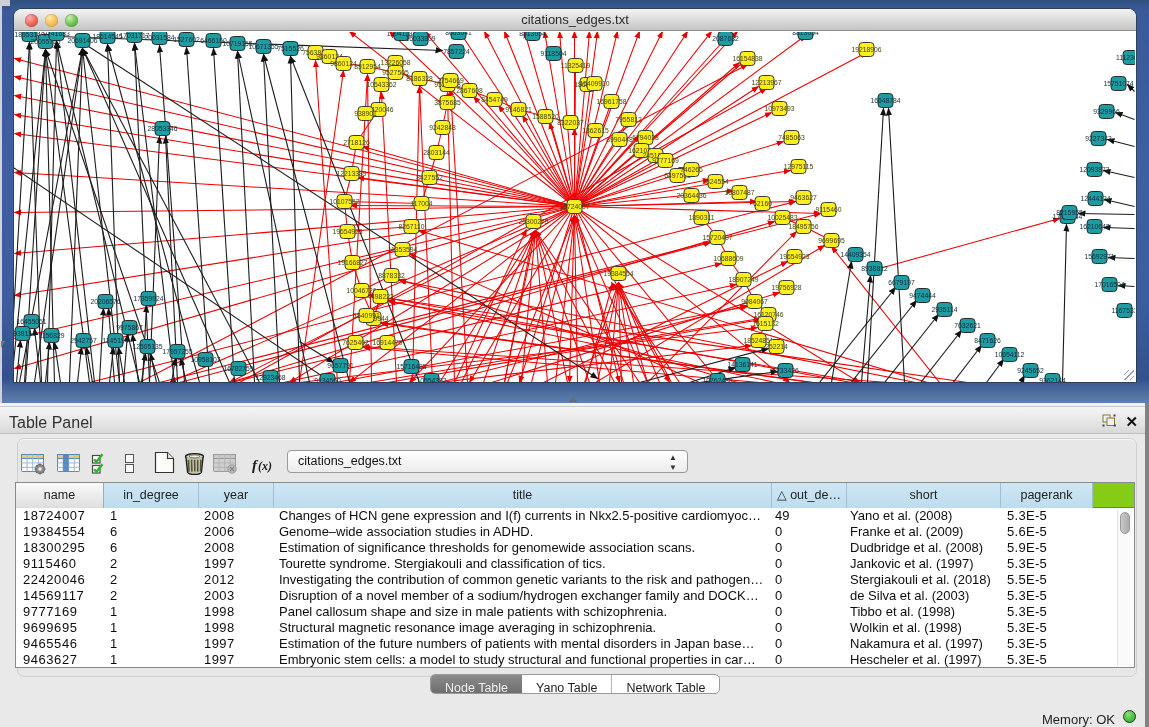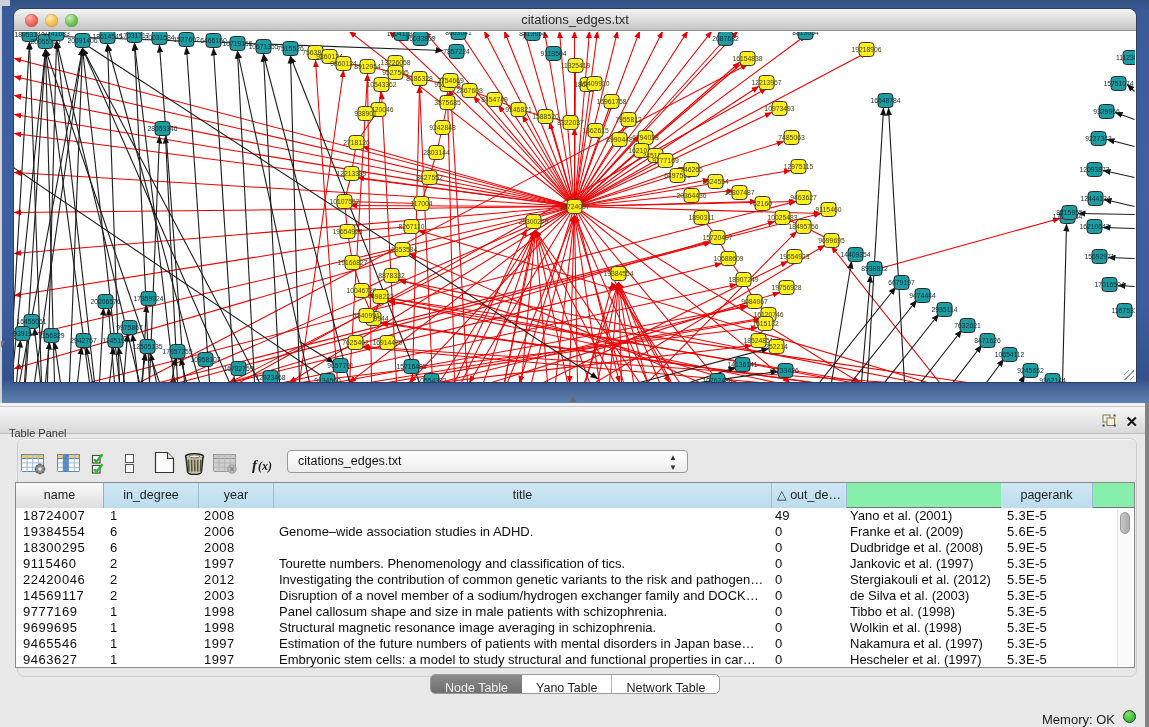--- a/index.html
+++ b/index.html
@@ -14,30 +14,30 @@
 #tlr{left:11px;background:radial-gradient(circle at 35% 30%,#ffb3ad,#ee6158 55%,#d14840);box-shadow:inset 0 0 1px #9a2f28}
 #tly{left:31px;background:radial-gradient(circle at 35% 30%,#ffe9b3,#f6bd51 55%,#dd9f33);box-shadow:inset 0 0 1px #9a7313}
 #tlg{left:51px;background:radial-gradient(circle at 35% 30%,#c8f0b6,#6cc04e 55%,#4da335);box-shadow:inset 0 0 1px #3c7a1e}
 #graph{position:absolute;left:0px;top:23px}
 #grip{position:absolute;right:2px;bottom:2px;width:10px;height:10px;
  background:repeating-linear-gradient(135deg,transparent 0 3px,#9a9a9a 3px 4px)}
 #panel{position:absolute;left:0;top:403px;width:1149px;height:324px;background:#e9e9e9}
 #pstrip{position:absolute;left:0;top:0;width:100%;height:4px;background:#f2f2f2;border-bottom:1px solid #c8c8c8}
 #phead{position:absolute;left:0;top:4px;width:100%;height:27px;
  background:linear-gradient(180deg,#f5f5f5,#e2e2e2 70%,#d8d8d8);border-bottom:1px solid #bfbfbf}
-#phead .t{position:absolute;left:9px;top:20px;font-size:11px;color:#333}
+#phead .t{position:absolute;left:9px;top:7px;font-size:16px;color:#333}
 #pclose{position:absolute;right:11px;top:6px;font-size:15px;font-weight:bold;color:#111}
 #pfloat{position:absolute;right:33px;top:7px;width:14px;height:13px}
 #inner{position:absolute;left:17px;top:35px;width:1120px;height:239px;background:#e7e7e7;
  border:1px solid #cfcfcf;border-radius:7px;box-shadow:inset 0 1px 0 #f8f8f8}
 #combo{position:absolute;left:287px;top:47px;width:401px;height:23px;border:1px solid #999;border-radius:4px;
  background:linear-gradient(180deg,#ffffff,#ececec);font-size:12.5px;color:#111;line-height:21px;padding-left:10px}
 #combo .ar{position:absolute;right:10px;top:0;height:100%;font-size:8px;color:#333;line-height:10px;padding-top:2px}
 #tbl{position:absolute;left:15px;top:79px;width:1120px;height:186px;background:#fff;border:1px solid #8a8a8a}
-#thead{position:absolute;left:0;top:0;width:1118px;height:25px;border-bottom:1px solid #777;background:#86efac}
+#thead{position:absolute;left:0;top:0;width:1118px;height:25px;border-bottom:1px solid #777;background:#84cc16}
 .th{position:absolute;top:0;height:25px;background:linear-gradient(180deg,#cfe7f4,#bcdcee);border-right:1px solid #9fc0d2;
  font-size:12.5px;color:#222;text-align:center;line-height:25px}
 .th0{background:linear-gradient(180deg,#fafafa,#dedede);border-right:1px solid #aaa}
 #tbody{position:absolute;left:0;top:25px;width:1118px;height:160px;overflow:hidden;font-size:13px;color:#0d0d0d}
 .tr{position:relative;height:16px;white-space:nowrap}
 .c{position:absolute;top:0;height:16px;line-height:15.5px;overflow:hidden}
 .c0{left:7px;width:90px;letter-spacing:.55px}
 .c1{left:94px;width:90px}
 .c2{left:188px;width:80px;letter-spacing:.45px}
 .c3{left:263px;width:492px}
@@ -705,64 +705,67 @@
       <text x="242" y="22" font-family="Liberation Serif, serif" font-style="italic" font-weight="bold" font-size="12" fill="#1a1a1a">(x)</text>
     </svg>
   <div id="combo">citations_edges.txt<span class="ar">▲<br>▼</span></div>
   <div id="tbl">
     <div id="thead">
       <span class="th th0" style="left:0;width:88px">name</span>
       <span class="th" style="left:88px;width:95px">in_degree</span>
       <span class="th" style="left:183px;width:75px">year</span>
       <span class="th" style="left:258px;width:498px">title</span>
       <span class="th" style="left:756px;width:75px">△ out_de…</span>
+      <span class="th" style="left:831px;width:154px">short</span>
       <span class="th" style="left:985px;width:92px">pagerank</span>
     </div>
     <div id="tbody">
         <div class="tr">
           <span class="c c0">18724007</span>
           <span class="c c1">1</span>
           <span class="c c2">2008</span>
+          <span class="c c3">Changes of HCN gene expression and I(f) currents in Nkx2.5-positive cardiomyoc…</span>
           <span class="c c4">49</span>
-          <span class="c c5">Yano et al. (2001)</span>
+          <span class="c c5">Yano et al. (2008)</span>
           <span class="c c6">5.3E-5</span>
         </div>
         <div class="tr">
           <span class="c c0">19384554</span>
           <span class="c c1">6</span>
           <span class="c c2">2006</span>
           <span class="c c3">Genome–wide association studies in ADHD.</span>
           <span class="c c4">0</span>
           <span class="c c5">Franke et al. (2009)</span>
           <span class="c c6">5.6E-5</span>
         </div>
         <div class="tr">
           <span class="c c0">18300295</span>
           <span class="c c1">6</span>
           <span class="c c2">2008</span>
+          <span class="c c3">Estimation of significance thresholds for genomewide association scans.</span>
           <span class="c c4">0</span>
           <span class="c c5">Dudbridge et al. (2008)</span>
           <span class="c c6">5.9E-5</span>
         </div>
         <div class="tr">
           <span class="c c0">9115460</span>
           <span class="c c1">2</span>
           <span class="c c2">1997</span>
-          <span class="c c3">Tourette numbers. Phenomenology and classification of tics.</span>
+          <span class="c c3">Tourette syndrome. Stergiakouli and classification of tics.</span>
           <span class="c c4">0</span>
           <span class="c c5">Jankovic et al. (1997)</span>
           <span class="c c6">5.3E-5</span>
         </div>
         <div class="tr">
           <span class="c c0">22420046</span>
           <span class="c c1">2</span>
           <span class="c c2">2012</span>
           <span class="c c3">Investigating the contribution of common genetic variants to the risk and pathogen…</span>
           <span class="c c4">0</span>
-          <span class="c c5">Stergiakouli et al. (2012)</span>
+          <span class="c c5">Stergiakouli et al. (2018)</span>
           <span class="c c6">5.5E-5</span>
         </div>
         <div class="tr">
           <span class="c c0">14569117</span>
           <span class="c c1">2</span>
           <span class="c c2">2003</span>
           <span class="c c3">Disruption of a novel member of a sodium/hydrogen exchanger family and DOCK…</span>
           <span class="c c4">0</span>
           <span class="c c5">de Silva et al. (2003)</span>
           <span class="c c6">5.3E-5</span>

